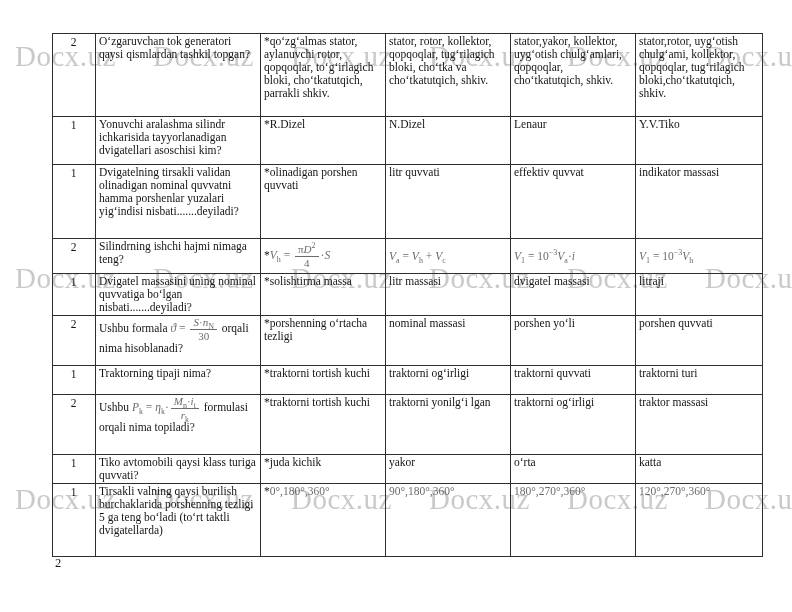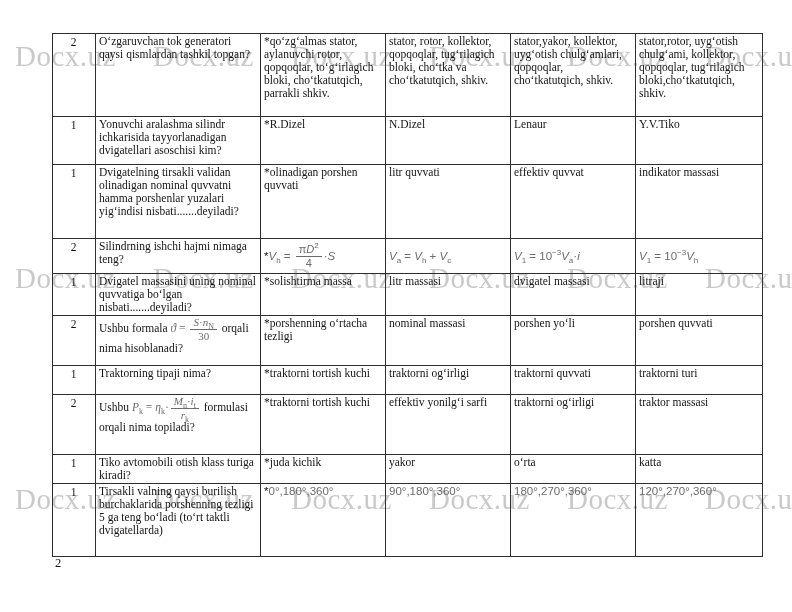--- a/index.html
+++ b/index.html
@@ -36,21 +36,21 @@
     vertical-align:top;
     padding:1px 4px 1px 3px;
     font-size:11.5px;
     line-height:13px;
     color:var(--ink,#141414);
     overflow:hidden;
     word-wrap:break-word;
   }
   td.score { text-align:center; padding-top:2px; }
   td.math-cell {
-    font-family:Liberation Sans, sans-serif;
+    font-family:Liberation Serif, serif;
     color:var(--formula,#6b6b6b);
     font-size:11.5px;
   }
   td.va-mid { vertical-align:middle; }
   .mth { color:var(--formula,#6b6b6b); }
   .fr {
     display:inline-flex;
     flex-direction:column;
     align-items:center;
     vertical-align:middle;
@@ -168,27 +168,27 @@
           <td>traktorni quvvati</td>
           <td>traktorni turi</td>
         </tr>
         <tr style="height: 60px;">
           <td class="score">2</td>
           <td>Ushbu <span class="mth"><i>P</i><sub>k</sub> = <i>η</i><sub>k</sub>·<span class="fr">
                 <span><i>M</i><sub>n</sub>·<i>i</i><sub>t</sub></span>
                 <span><i>r</i><sub>k</sub></span>
               </span></span> formulasi orqali nima topiladi?</td>
           <td>*traktorni tortish kuchi</td>
-          <td>effektiv yonilg‘i sarfi</td>
+          <td>traktorni yonilg‘i lgan</td>
           <td>traktorni og‘irligi</td>
           <td>traktor massasi</td>
         </tr>
         <tr style="height: 28px;">
           <td class="score">1</td>
-          <td>Tiko avtomobili otish klass turiga kiradi?</td>
+          <td>Tiko avtomobili qaysi klass turiga quvvati?</td>
           <td>*juda kichik</td>
           <td>yakor</td>
           <td>o‘rta</td>
           <td>katta</td>
         </tr>
         <tr style="height: 73px;">
           <td class="score">1</td>
           <td>Tirsakli valning qaysi burilish burchaklarida porshenning tezligi  5 ga teng bo‘ladi (to‘rt taktli dvigatellarda)</td>
           <td class="math-cell"><b class="star">*</b>0°,180°,360°</td>
           <td class="math-cell">90°,180°,360°</td>

